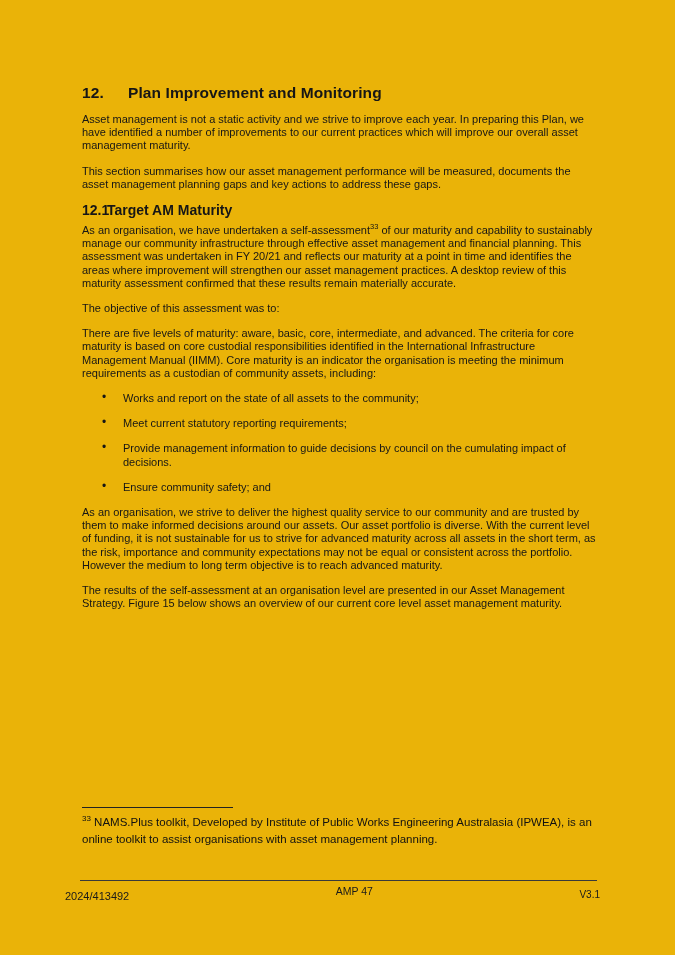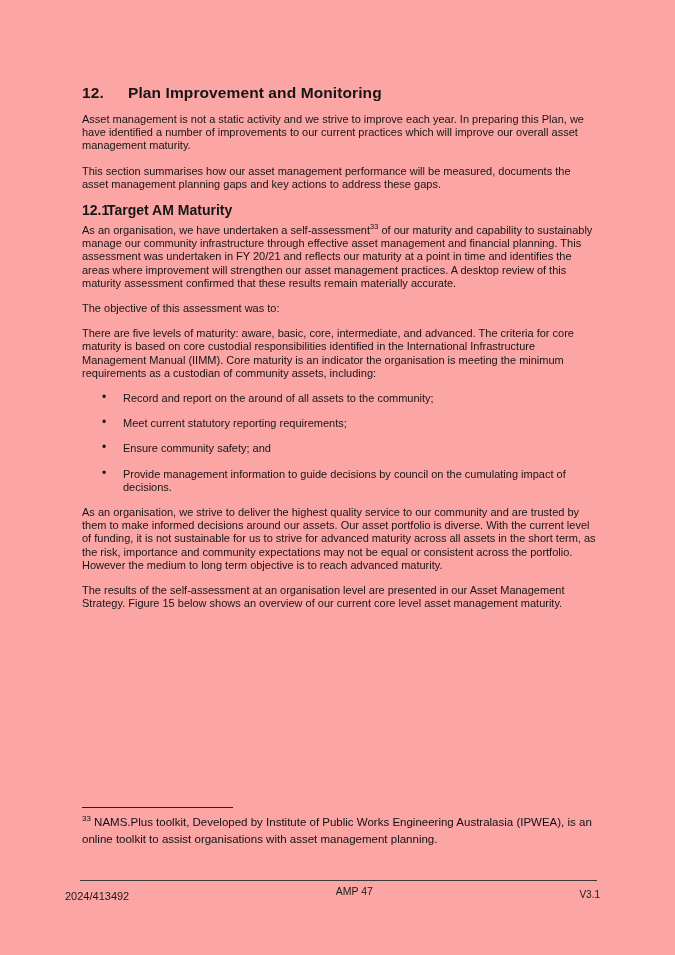--- a/index.html
+++ b/index.html
@@ -1,21 +1,21 @@
 <!DOCTYPE html>
 <html><head>
 <meta charset="utf-8">
 <style>
   * { margin:0; padding:0; box-sizing:border-box; }
   html, body { background:#ffffff; }
   .page {
     position:relative;
     width:675px; height:955px;
     margin:0 auto;
-    background:#fca5a5;
+    background:#eab308;
     font-family:"Liberation Sans","DejaVu Sans",sans-serif;
     font-size:11px;
     line-height:13.2px;
     color:#161616;
     overflow:hidden;
   }
   .content { position:absolute; left:82px; top:84px; width:517px; }
 
   .h1 { font-size:15.5px; line-height:18px; font-weight:bold; margin-bottom:11px; letter-spacing:0.1px; }
   .h1 .h-num { display:inline-block; width:46px; }
@@ -65,24 +65,24 @@
     </div>
 
     <p class="body"><span>As an organisation, we have undertaken a self-assessment</span><sup class="fn-ref">33</sup><span> of our maturity and capability to sustainably manage our community infrastructure through effective asset management and financial planning. This assessment was undertaken in FY 20/21 and reflects our maturity at a point in time and identifies the areas where improvement will strengthen our asset management practices. A desktop review of this maturity assessment confirmed that these results remain materially accurate.</span></p>
 
     <p class="body">The objective of this assessment was to:</p>
 
 
     <p class="body">There are five levels of maturity: aware, basic, core, intermediate, and advanced. The criteria for core maturity is based on core custodial responsibilities identified in the International Infrastructure Management Manual (IIMM). Core maturity is an indicator the organisation is meeting the minimum requirements as a custodian of community assets, including:</p>
 
     <ul class="bullets">
-      <li><span>Record and report on the around of all assets to the community;</span></li>
+      <li><span>Works and report on the state of all assets to the community;</span></li>
       <li><span>Meet current statutory reporting requirements;</span></li>
+      <li><span>Provide management information to guide decisions by council on the cumulating impact of decisions.</span></li>
       <li><span>Ensure community safety; and</span></li>
-      <li><span>Provide management information to guide decisions by council on the cumulating impact of decisions.</span></li>
     </ul>
 
     <p class="body">As an organisation, we strive to deliver the highest quality service to our community and are trusted by them to make informed decisions around our assets. Our asset portfolio is diverse. With the current level of funding, it is not sustainable for us to strive for advanced maturity across all assets in the short term, as the risk, importance and community expectations may not be equal or consistent across the portfolio. However the medium to long term objective is to reach advanced maturity.</p>
     <p class="body">The results of the self-assessment at an organisation level are presented in our Asset Management Strategy. Figure 15 below shows an overview of our current core level asset management maturity.</p>
 
   </div>
 
   <div class="footnote">
     <div class="footnote-rule"></div>
     <p><sup class="fn-ref">33</sup><span> NAMS.Plus toolkit, Developed by Institute of Public Works Engineering Australasia (IPWEA), is an online toolkit to assist organisations with asset management planning.</span></p>

